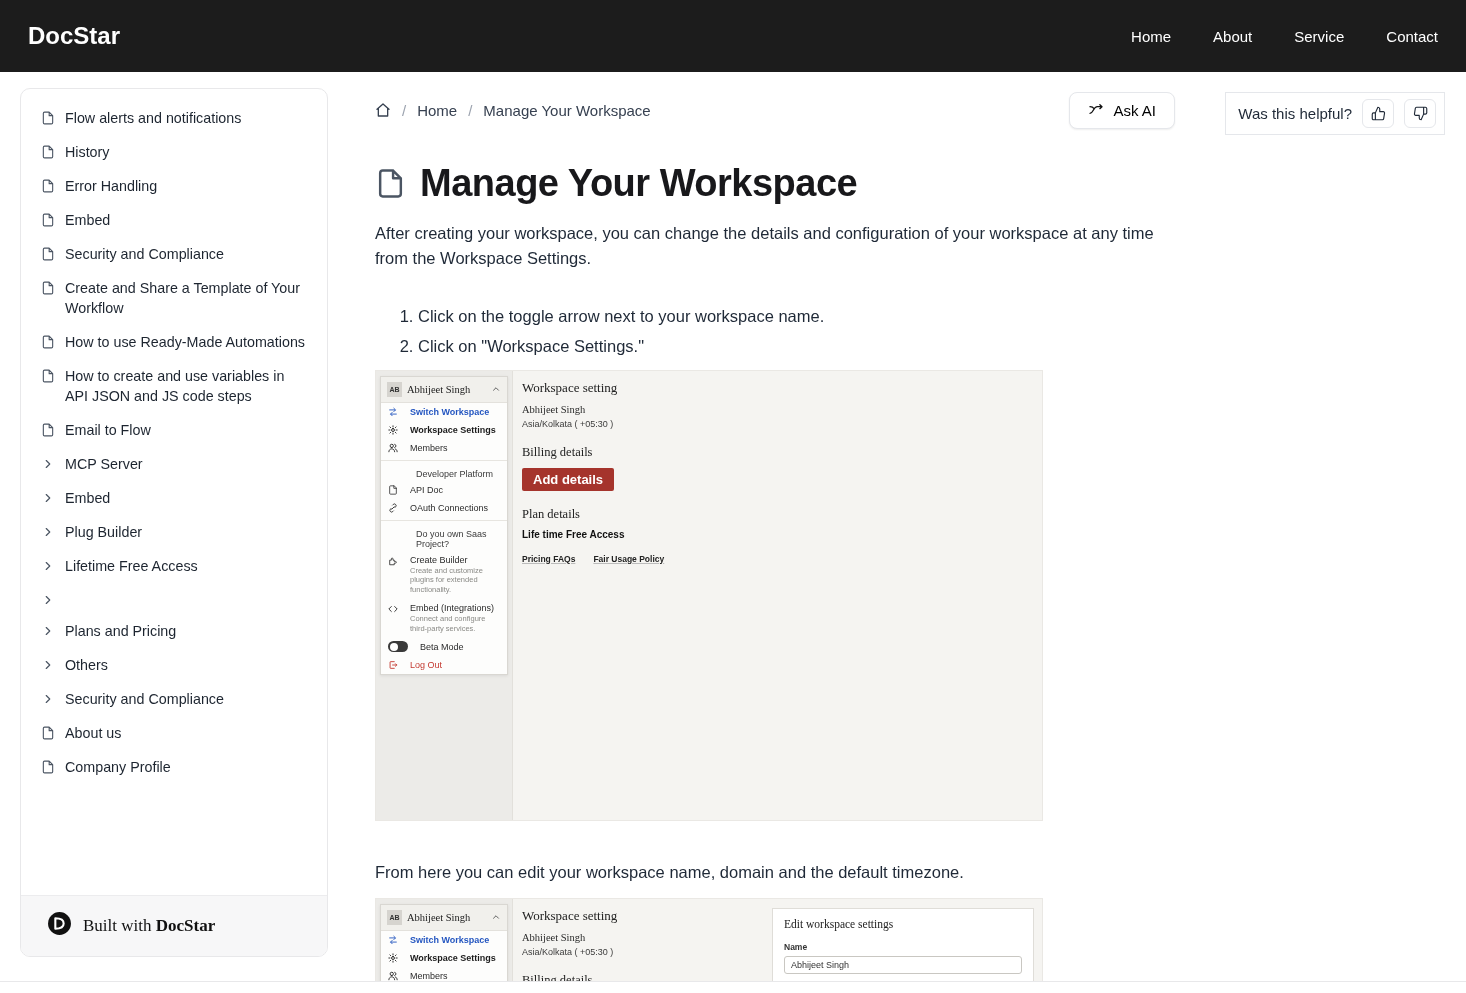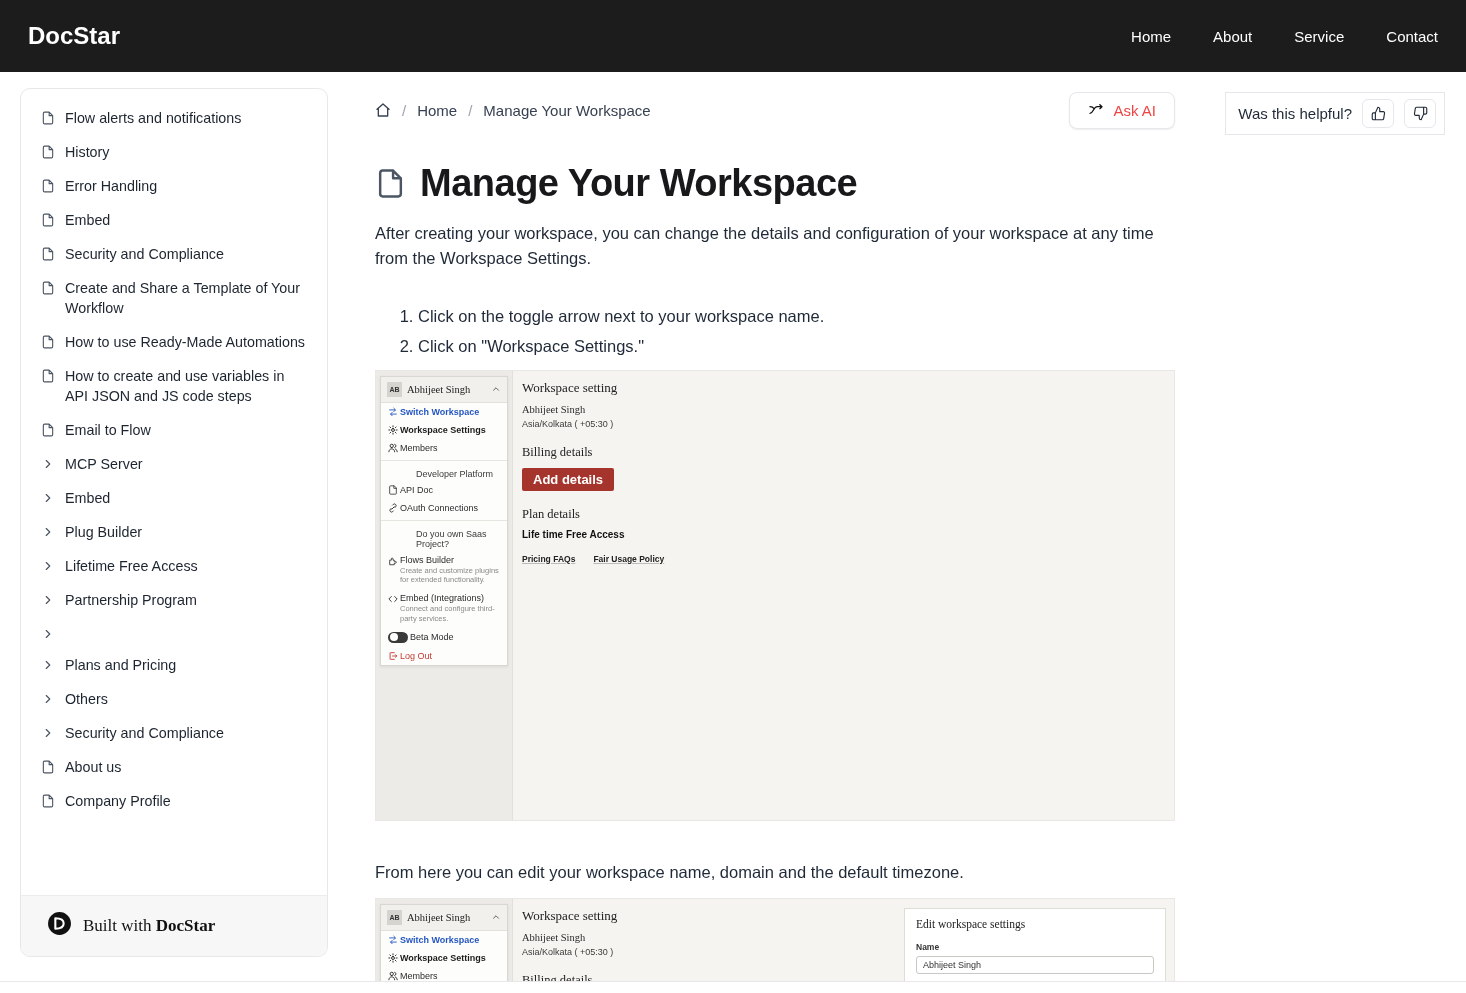--- a/index.html
+++ b/index.html
@@ -30,52 +30,52 @@
   .sidebar-footer b { font-weight:700; }
 
   
   .main { width:800px; margin-left:47px; }
   .topbar { display:flex; justify-content:space-between; align-items:center; margin-top:2px; height:40px; }
   .breadcrumb { display:flex; align-items:center; gap:11px; font-size:15px; color:#374151; }
   .crumb { cursor:pointer; }
   .crumb.current { cursor:default; }
   .crumb-sep { color:#9ca3af; }
   .askai { display:flex; align-items:center; gap:9px; border:1px solid #e5e7eb; border-radius:8px;
-           padding:9px 18px; font-size:15px; color:#ef4444; background:#fff;
+           padding:9px 18px; font-size:15px; color:#000000; background:#fff;
            box-shadow:0 1px 2px rgba(0,0,0,.07); cursor:pointer;justify-content:flex-end; }
 
   .helpful { position:absolute; top:92px; right:21px; display:flex; align-items:center; gap:10px;
              border:1px solid #e5e7eb; border-radius:0; padding:6px 8px 6px 12px; background:#fff; }
   .helpful-label { font-size:15px; color:#1f2937; }
   .thumb-btn { width:32px; height:29px; border:1px solid #e5e7eb; border-radius:6px; background:#fff;
                display:flex; align-items:center; justify-content:center; cursor:pointer; color:#1f2937; }
 
   .title-row { display:flex; align-items:center; gap:14px; margin-top:32px; }
   .page-title { font-size:38px; font-weight:700; color:#18181b; letter-spacing:-.5px; }
   .title-row .ic { color:#4b5563; }
   .intro { margin-top:16px; font-size:16.5px; line-height:1.5; color:#1f2937; max-width:790px; }
   .steps { margin:36px 0 14px 0; padding-left:43px; }
   .steps li { font-size:16.5px; margin-bottom:11px; color:#1f2937; }
   .note { margin-top:42px; font-size:16.5px; color:#1f2937; }
 
   
-  .shot { position:relative; width:800px; background:#f5f4f1; border:1px solid #eae8e4;
+  .shot { position:relative; width:668px; background:#f5f4f1; border:1px solid #eae8e4;
           overflow:hidden; }
   .shot1 { height:451px; margin-top:8px; }
   .shot2 { height:84px; margin-top:16px; }
   .shot-left { position:absolute; left:0; top:0; bottom:0; width:137px; background:#ecebe8;
                border-right:1px solid #e2e0db; }
   .menu-card { margin:5px 4px; background:#fdfdfc; border:1px solid #d9d7d2;
                box-shadow:0 1px 3px rgba(0,0,0,.08); }
   .menu-head { display:flex; align-items:center; gap:5px; padding:5px 6px; background:#f1f0ec;
                border-bottom:1px solid #e3e1dc; }
   .mini-avatar { width:15px; height:15px; background:#d6d4cf; color:#333; font-size:7px;
                  display:flex; align-items:center; justify-content:center; font-weight:700; flex:0 0 auto; }
   .menu-name { font-family:"Liberation Serif", serif; font-size:10.5px; color:#1c1c1c; flex:1; }
-  .m-item { display:flex; align-items:center; gap:2px; padding:4px 7px; font-size:9px; color:#2b2b2b; }
+  .m-item { display:flex; align-items:center; gap:12px; padding:4px 7px; font-size:9px; color:#2b2b2b; }
   .m-item.top { align-items:flex-start; }
   .m-item.blue { color:#2456c0; font-weight:600; }
   .m-item.bold { font-weight:700; color:#1c1c1c; }
   .m-item.red { color:#c43a31; }
   .m-div { border-top:1px solid #e7e5e0; margin:3px 0; }
   .m-section { padding:5px 7px 2px; font-size:9px; color:#3a3a3a; font-weight:400;margin-left:28px; }
   .m-lab { font-size:9px; color:#2b2b2b; }
   .m-desc { font-size:7.5px; color:#8a8a86; line-height:1.3; margin-top:1px; }
   .mi { width:10px; height:10px; flex:0 0 auto; }
   .mi.mt { margin-top:1px; }
@@ -276,28 +276,20 @@
             </svg>
           </span>
           <span>Lifetime Free Access</span>
         </div>
       <div class="side-item">
           <span class="ic">
             <svg width="14" height="14">
               <use href="#i-chevr"></use>
             </svg>
           </span>
-          <span>Partnership Program</span>
-        </div>
-      <div class="side-item">
-          <span class="ic">
-            <svg width="14" height="14">
-              <use href="#i-chevr"></use>
-            </svg>
-          </span>
         </div>
       <div class="side-item">
           <span class="ic">
             <svg width="14" height="14">
               <use href="#i-chevr"></use>
             </svg>
           </span>
           <span>Plans and Pricing</span>
         </div>
       <div class="side-item">
@@ -423,21 +415,21 @@
               </svg>
               <span>OAuth Connections</span>
             </div>
           <div class="m-div"></div>
           <div class="m-section">Do you own Saas Project?</div>
           <div class="m-item top">
               <svg class="mi mt">
                 <use href="#i-puzzle"></use>
               </svg>
               <div>
-                <div class="m-lab">Flows Builder</div>
+                <div class="m-lab">Create Builder</div>
                 <div class="m-desc">Create and customize plugins for extended functionality.</div>
               </div>
             </div>
           <div class="m-item top">
               <svg class="mi mt">
                 <use href="#i-code"></use>
               </svg>
               <div>
                 <div class="m-lab">Embed (Integrations)</div>
                 <div class="m-desc">Connect and configure third-party services.</div>

